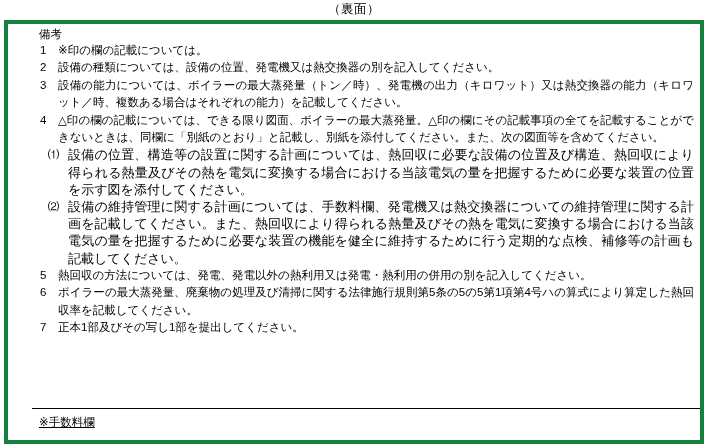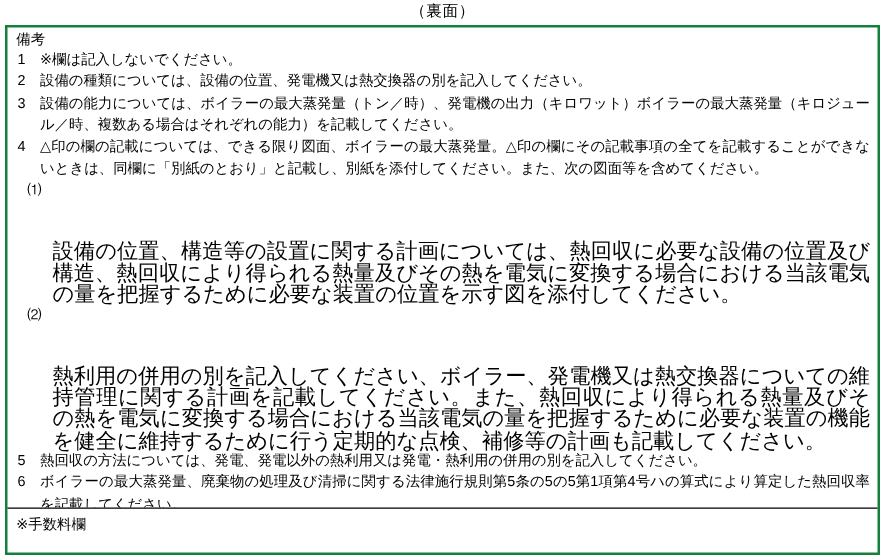--- a/index.html
+++ b/index.html
@@ -28,22 +28,23 @@
     padding-bottom: 2px;
     letter-spacing: 0.5px;
   }
   .outer-box {
     position: absolute;
     left: 4px;
     top: 20px;
     width: 700px;
     height: 424px;
     box-sizing: border-box;
-    border: 2px solid #15803d;
+    border: 4px solid #15803d;
     background: #ffffff;
+    padding-left: 24px;
   }
   .remarks-area {
     position: relative;
     height: 385px;
     box-sizing: border-box;
     border-bottom: 1px solid #000000;
     padding: 3px 6px 0 6px;
     overflow: hidden;
   }
   .remarks-title {
@@ -69,29 +70,29 @@
     width: 30px;
     padding-left: 10px;
     font-size: 11px;
   }
   .item .txt {
     flex: 1 1 auto;
     text-align: justify;
     text-justify: inter-ideograph;
   }
   .sub .txt {
-    font-size: 17px;
+    font-size: 13px;
     line-height: 17.2px;
-    margin-top: 48px;
   }
   .fee-area {
     position: relative;
     height: 38px;
     box-sizing: border-box;
     padding: 6px 6px 0 7px;
+    text-decoration: underline;
   }
   .fee-label {
     font-size: 11.5px;
     line-height: 15px;
   }
 </style>
 </head>
 <body>
 
 <div class="page">
@@ -99,46 +100,46 @@
   <div class="page-side-label">（裏面）</div>
 
   <div class="outer-box">
 
     <div class="remarks-area">
 
       <div class="remarks-title">備考</div>
 
       <div class="item">
         <div class="num">1</div>
-        <div class="txt">※欄は記入しないでください。</div>
+        <div class="txt">※印の欄の記載については。</div>
       </div>
 
       <div class="item">
         <div class="num">2</div>
         <div class="txt">設備の種類については、設備の位置、発電機又は熱交換器の別を記入してください。</div>
       </div>
 
       <div class="item">
         <div class="num">3</div>
-        <div class="txt">設備の能力については、ボイラーの最大蒸発量（トン／時）、発電機の出力（キロワット）ボイラーの最大蒸発量（キロジュール／時、複数ある場合はそれぞれの能力）を記載してください。</div>
+        <div class="txt">設備の能力については、ボイラーの最大蒸発量（トン／時）、発電機の出力（キロワット）又は熱交換器の能力（キロワット／時、複数ある場合はそれぞれの能力）を記載してください。</div>
       </div>
 
       <div class="item">
         <div class="num">4</div>
         <div class="txt">△印の欄の記載については、できる限り図面、ボイラーの最大蒸発量。△印の欄にその記載事項の全てを記載することができないときは、同欄に「別紙のとおり」と記載し、別紙を添付してください。また、次の図面等を含めてください。</div>
       </div>
 
       <div class="item sub">
         <div class="num paren">⑴</div>
         <div class="txt">設備の位置、構造等の設置に関する計画については、熱回収に必要な設備の位置及び構造、熱回収により得られる熱量及びその熱を電気に変換する場合における当該電気の量を把握するために必要な装置の位置を示す図を添付してください。</div>
       </div>
 
       <div class="item sub">
         <div class="num paren">⑵</div>
-        <div class="txt">熱利用の併用の別を記入してください、ボイラー、発電機又は熱交換器についての維持管理に関する計画を記載してください。また、熱回収により得られる熱量及びその熱を電気に変換する場合における当該電気の量を把握するために必要な装置の機能を健全に維持するために行う定期的な点検、補修等の計画も記載してください。</div>
+        <div class="txt">設備の維持管理に関する計画については、手数料欄、発電機又は熱交換器についての維持管理に関する計画を記載してください。また、熱回収により得られる熱量及びその熱を電気に変換する場合における当該電気の量を把握するために必要な装置の機能を健全に維持するために行う定期的な点検、補修等の計画も記載してください。</div>
       </div>
 
       <div class="item">
         <div class="num">5</div>
         <div class="txt">熱回収の方法については、発電、発電以外の熱利用又は発電・熱利用の併用の別を記入してください。</div>
       </div>
 
       <div class="item">
         <div class="num">6</div>
         <div class="txt">ボイラーの最大蒸発量、廃棄物の処理及び清掃に関する法律施行規則第5条の5の5第1項第4号ハの算式により算定した熱回収率を記載してください。</div>

